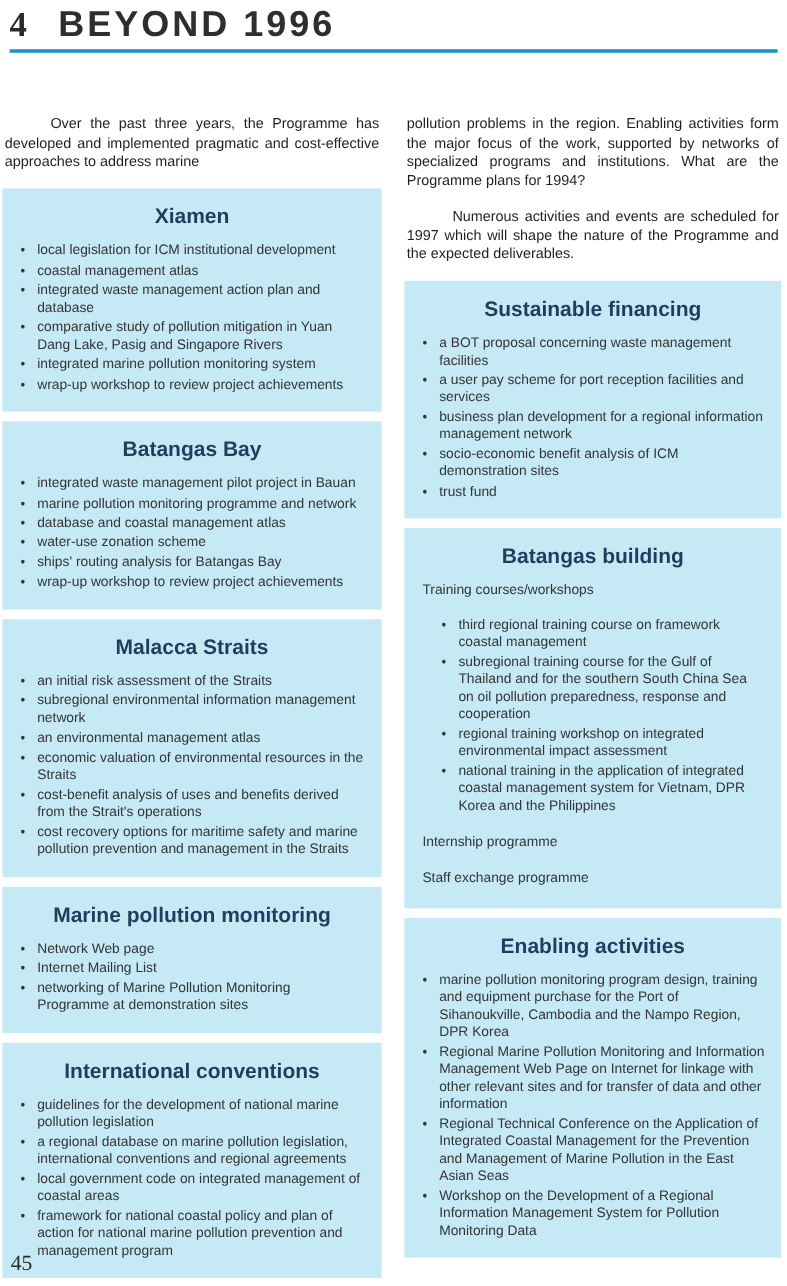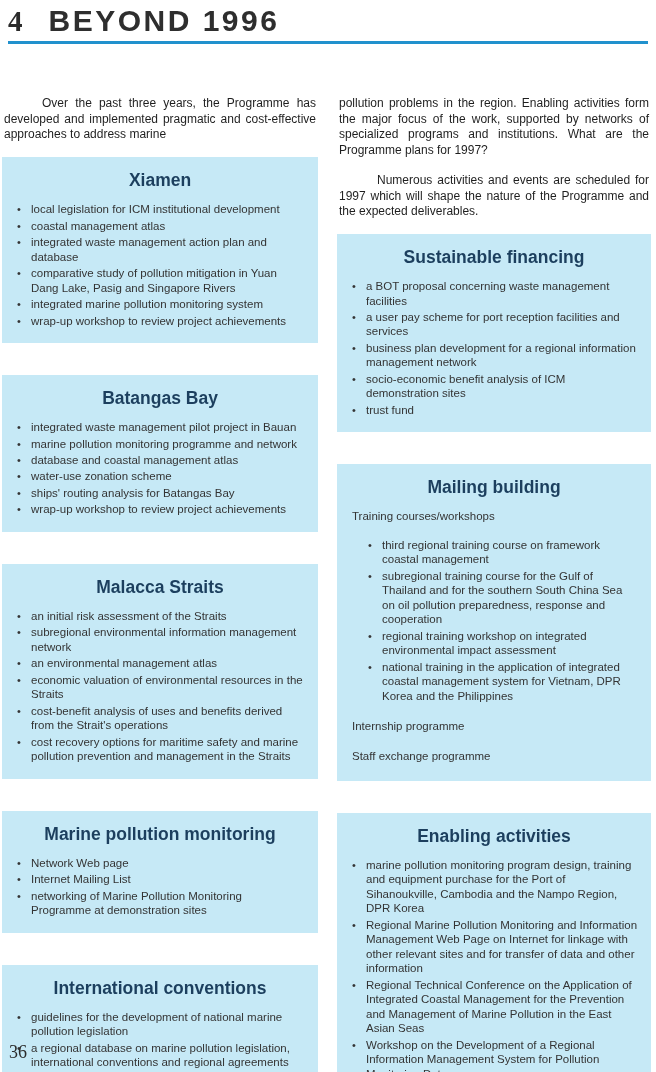--- a/index.html
+++ b/index.html
@@ -32,21 +32,21 @@
   .intro{
     font-family:Liberation Sans, sans-serif;
     font-size:12px;line-height:1.31;color:#1f1f1f;
     text-align:justify;margin:6px 2px 14px 2px;
   }
   .intro.first-indent{text-indent:38px;}
   .intro.follow{margin-top:13px;}
   
   .box{
     background:var(--box-bg,#c6e9f6);
-    margin-bottom:32px;
+    margin-bottom:8px;
     padding:8px 13px 13px 13px;
     box-sizing:border-box;
   }
   .box-title{
     margin:5px 0 11px 0;
     text-align:center;
     font-size:17.5px;font-weight:700;
     color:var(--title-color,#1c3f5e);
     font-family:"Liberation Sans",sans-serif;
   }
@@ -206,21 +206,21 @@
             <li>
               <span class="bullet">•</span>
               <span class="li-text">framework for national coastal policy and plan of action for national marine pollution prevention and management program</span>
             </li>
           </ul>
         </section>
       </div>
   </div>
 
   <div class="col col-right">
-    <p class="intro">pollution problems in the region.  Enabling activities form the major focus of the work, supported by networks of specialized programs and institutions.  What are the Programme plans for 1997?</p>
+    <p class="intro">pollution problems in the region.  Enabling activities form the major focus of the work, supported by networks of specialized programs and institutions.  What are the Programme plans for 1994?</p>
     <p class="intro first-indent follow">Numerous activities and events are scheduled for 1997 which will shape the nature of the Programme and the expected deliverables.</p>
     <div id="right-boxes">
         <section class="box">
           <h2 class="box-title">Sustainable financing</h2>
           <ul class="bullets">
             <li>
               <span class="bullet">•</span>
               <span class="li-text">a BOT proposal concerning waste management facilities</span>
             </li>
             <li>
@@ -235,21 +235,21 @@
               <span class="bullet">•</span>
               <span class="li-text">socio-economic benefit analysis of ICM demonstration sites</span>
             </li>
             <li>
               <span class="bullet">•</span>
               <span class="li-text">trust fund</span>
             </li>
           </ul>
         </section>
         <section class="box">
-          <h2 class="box-title">Mailing building</h2>
+          <h2 class="box-title">Batangas building</h2>
           <p class="box-lead">Training courses/workshops</p>
           <ul class="bullets inset">
             <li>
               <span class="bullet">•</span>
               <span class="li-text">third regional training course  on framework coastal management</span>
             </li>
             <li>
               <span class="bullet">•</span>
               <span class="li-text">subregional training course for the Gulf of Thailand and for the southern South China Sea on oil pollution preparedness, response and cooperation</span>
             </li>
@@ -282,14 +282,14 @@
             </li>
             <li>
               <span class="bullet">•</span>
               <span class="li-text">Workshop on the Development of a Regional Information Management System for Pollution Monitoring Data</span>
             </li>
           </ul>
         </section>
       </div>
   </div>
 
-  <div class="page-number">36</div>
+  <div class="page-number">45</div>
 </div>
 
 </body></html>

